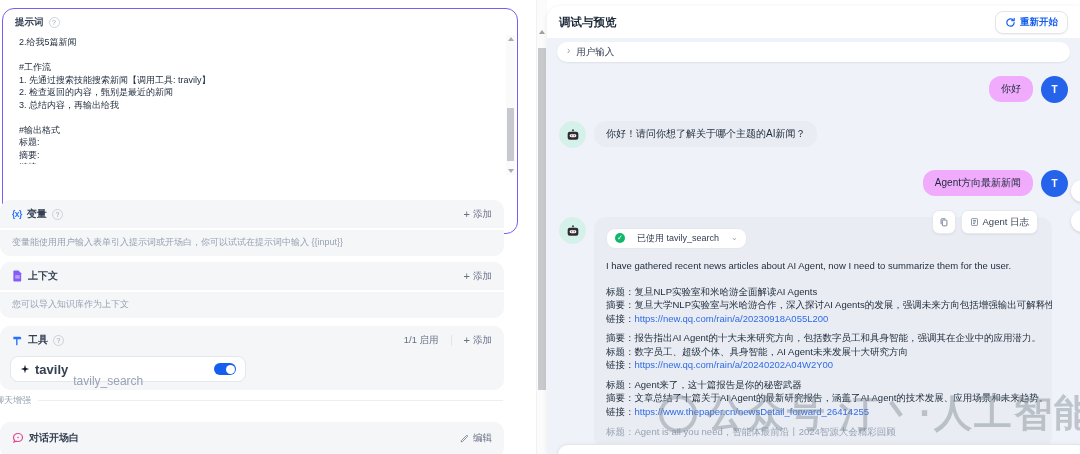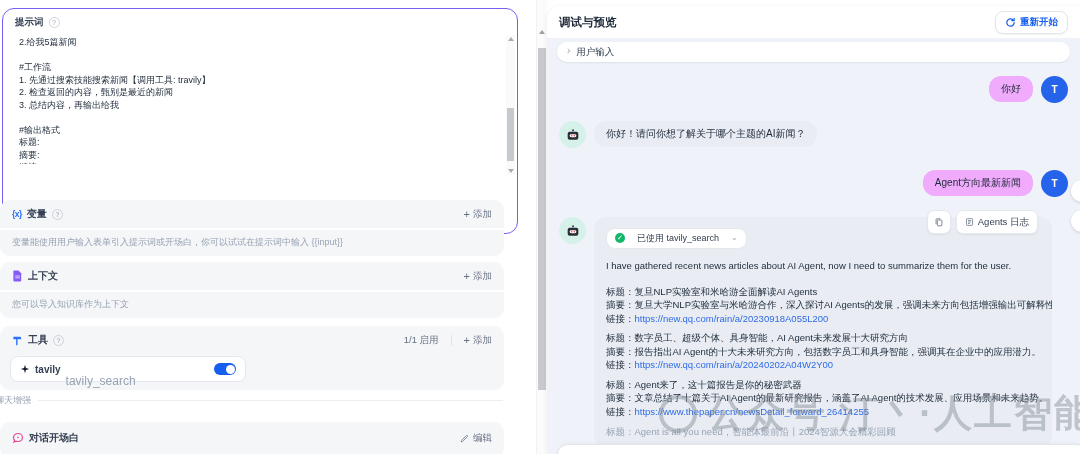--- a/index.html
+++ b/index.html
@@ -49,21 +49,21 @@
   .section.opener{top:422px;height:36px;}
   .section.opener .section-header{height:32px;}
   .var-icon{color:#2970ff;font-size:8.5px;font-weight:bold;letter-spacing:-0.5px;}
   .enabled-count{margin-left:auto;font-size:9.5px;color:#676f83;}
   .header-sep{width:1px;height:11px;background:#e1e4e9;margin:0 7px;}
   .tools .add-btn{margin-left:0;}
   .tool-card{
     margin:2px 0 0 10px;width:236px;height:26px;background:#fff;border:1px solid #e4e7ec;
     border-radius:8px;display:flex;align-items:center;gap:5px;padding:0 9px;box-sizing:border-box;
   }
-  .tool-provider{font-size:10px;font-weight:bold;color:#354052;}
+  .tool-provider{font-size:13px;font-weight:bold;color:#354052;}
   .tool-name{font-size:12px;color:#98a2b3;margin-top:24px;}
   .toggle{margin-left:auto;width:22px;height:12px;border-radius:7px;background:#155eef;position:relative;cursor:pointer;}
   .toggle::after{content:"";position:absolute;right:1.5px;top:1.5px;width:9px;height:9px;border-radius:50%;background:#fff;}
   .group-divider{position:absolute;top:394px;left:-5px;width:508px;display:flex;align-items:center;gap:7px;}
   .group-divider .gd-label{font-size:9px;color:#98a2b3;white-space:nowrap;}
   .group-divider .line{flex:1;height:1px;background:#eceef2;}
   .edit-btn{margin-left:auto;display:flex;align-items:center;gap:4px;font-size:9.5px;color:#676f83;cursor:pointer;}
   .page-scrollbar{position:absolute;left:536px;top:0;width:11px;height:454px;background:#fbfbfc;border-left:1px solid #f1f1f2;box-sizing:border-box;}
   .page-scrollbar::before{content:"";position:absolute;left:2px;top:30px;width:0;height:0;
     border-left:3.5px solid transparent;border-right:3.5px solid transparent;border-bottom:4.5px solid #9aa0a8;}
@@ -289,21 +289,21 @@
             <svg width="10" height="11" viewBox="0 0 24 24">
                 <rect x="8" y="6" width="11" height="14" rx="2" fill="none" stroke="#667085" stroke-width="2"></rect>
                 <path d="M5 16V5a2 2 0 0 1 2-2h8" fill="none" stroke="#667085" stroke-width="2"></path>
               </svg>
           </span>
           <span class="icon-chip log-chip">
             <svg width="9" height="10" viewBox="0 0 24 24">
                 <rect x="4" y="3" width="16" height="18" rx="2" fill="none" stroke="#667085" stroke-width="2"></rect>
                 <path d="M8 8h8M8 12h8M8 16h5" stroke="#667085" stroke-width="2"></path>
               </svg>
-            <span>Agents 日志</span>
+            <span>Agent 日志</span>
           </span>
         </div>
         <div class="avatar-bot">
           <svg width="16" height="16" viewBox="0 0 24 24">
               <rect x="4" y="7" width="16" height="12" rx="3" fill="#2a2f36"></rect>
               <rect x="7" y="11" width="10" height="4.5" rx="2.2" fill="#fff"></rect>
               <circle cx="10" cy="13.2" r="1.2" fill="#e0474c"></circle>
               <circle cx="14" cy="13.2" r="1.2" fill="#e0474c"></circle>
               <rect x="10.7" y="3.5" width="2.6" height="3" rx="1.3" fill="#2a2f36"></rect>
             </svg>
@@ -316,22 +316,22 @@
           </span>
           <div class="thought">I have gathered recent news articles about AI Agent, now I need to summarize them for the user.</div>
 
           <div class="news-item">
             <div class="news-line">标题：复旦NLP实验室和米哈游全面解读AI Agents</div>
             <div class="news-line">摘要：复旦大学NLP实验室与米哈游合作，深入探讨AI Agents的发展，强调未来方向包括增强输出可解释性。</div>
             <div class="news-line"><span>链接：</span><a class="link">https://new.qq.com/rain/a/20230918A055L200</a></div>
           </div>
 
           <div class="news-item">
+            <div class="news-line">摘要：报告指出AI Agent的十大未来研究方向，包括数字员工和具身智能，强调其在企业中的应用潜力。</div>
             <div class="news-line">标题：数字员工、超级个体、具身智能，AI Agent未来发展十大研究方向</div>
-            <div class="news-line">摘要：报告指出AI Agent的十大未来研究方向，包括数字员工和具身智能，强调其在企业中的应用潜力。</div>
             <div class="news-line"><span>链接：</span><a class="link">https://new.qq.com/rain/a/20240202A04W2Y00</a></div>
           </div>
 
           <div class="news-item">
             <div class="news-line">标题：Agent来了，这十篇报告是你的秘密武器</div>
             <div class="news-line">摘要：文章总结了十篇关于AI Agent的最新研究报告，涵盖了AI Agent的技术发展、应用场景和未来趋势。</div>
             <div class="news-line"><span>链接：</span><a class="link">https://www.thepaper.cn/newsDetail_forward_26414255</a></div>
           </div>
 
           <div class="faded-line">标题：Agent is all you need，智能体最前沿丨2024智源大会精彩回顾</div>

